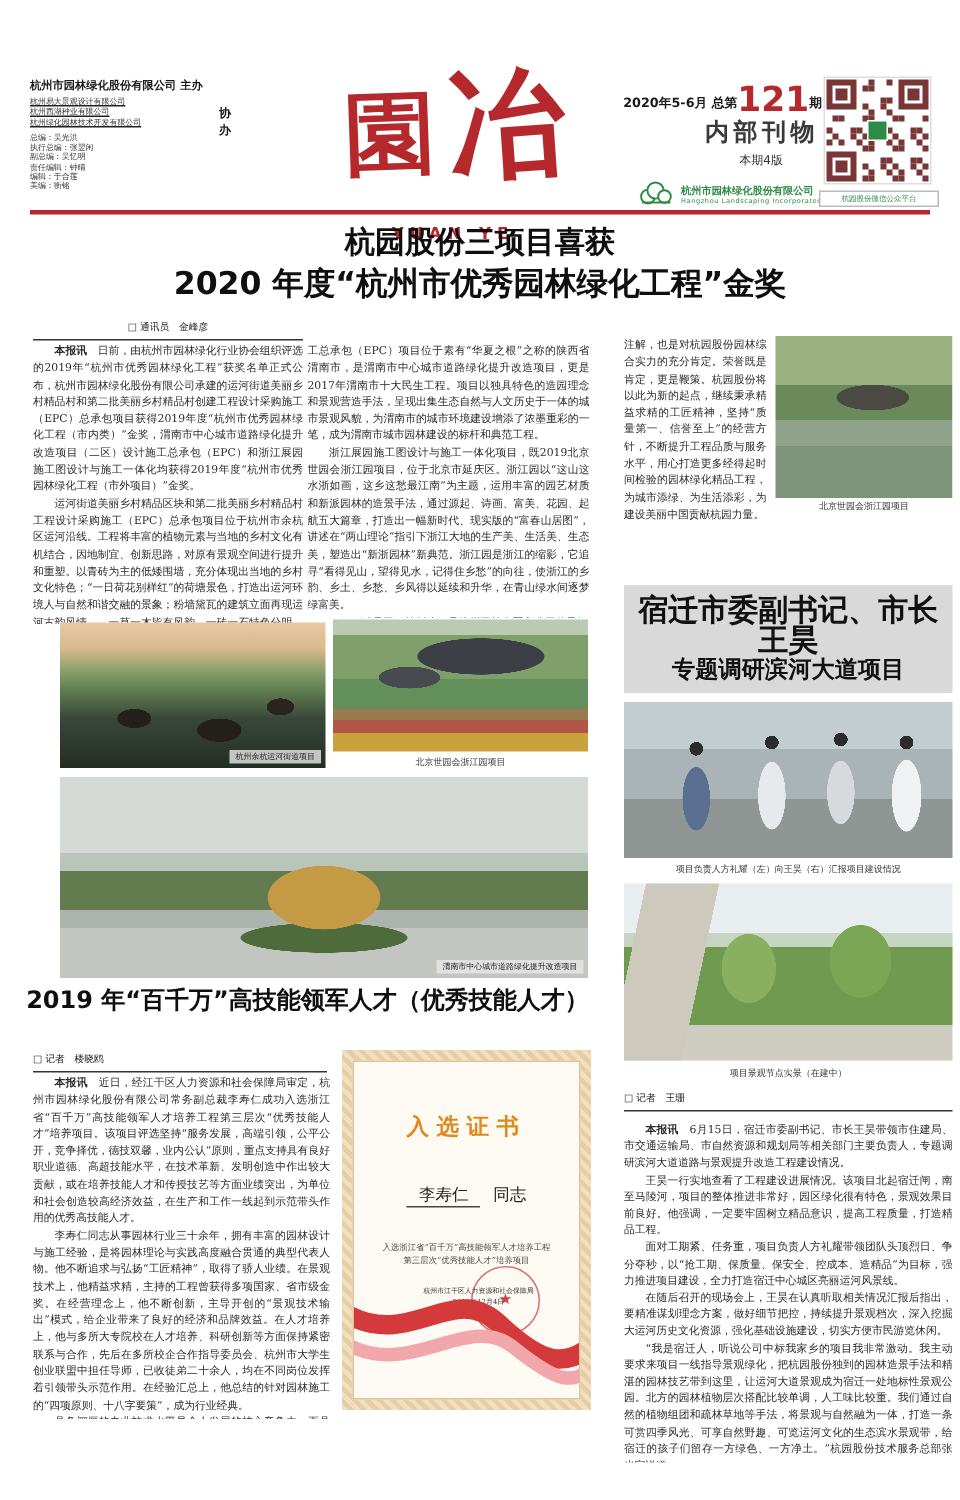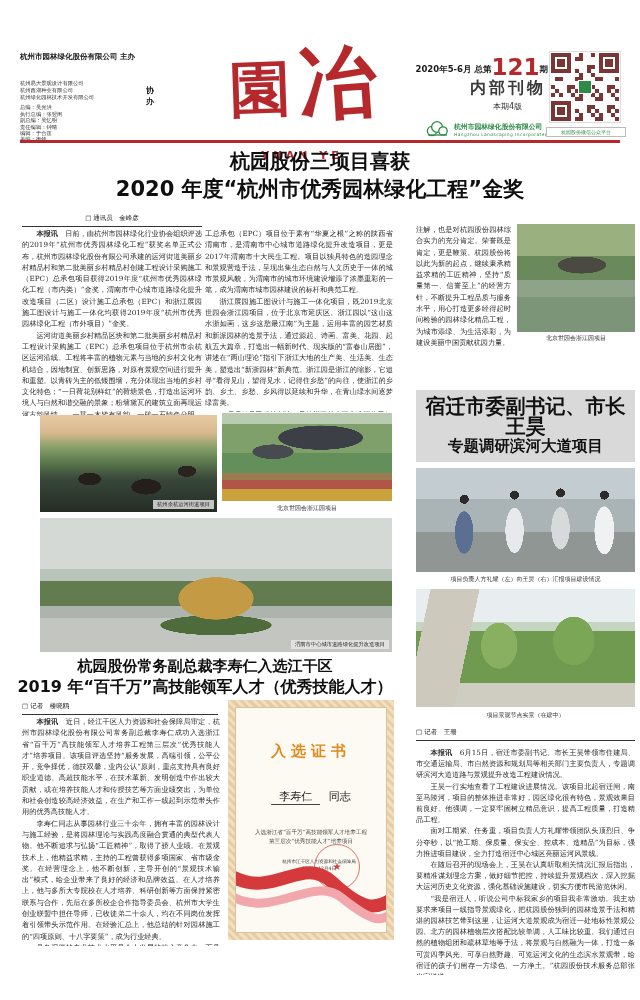--- a/index.html
+++ b/index.html
@@ -2,21 +2,21 @@
 <html><head>
 <meta charset="utf-8">
 <style>
   html,body{margin:0;padding:0;background:#e9e9e9;}
   .page{position:relative;width:640px;height:1000px;background:#ffffff;margin:0 auto;overflow:hidden;
         font-family:"DejaVu Serif", serif;color:#222;}
   .abs{position:absolute;}
   
   .mh-left{left:20px;top:52px;width:185px;}
   .mh-org{font-family:"DejaVu Sans",sans-serif;font-weight:bold;font-size:7.5px;color:#1a1a1a;white-space:nowrap;}
-  .mh-coorgs{position:relative;margin-top:18px;width:120px;}
+  .mh-coorgs{position:relative;margin-top:3px;width:120px;text-decoration:underline;}
   .mh-coorgs div{font-size:5.3px;color:#333;line-height:6.8px;white-space:nowrap;}
   .mh-colabel{position:absolute;left:126px;top:5px;font-family:"DejaVu Sans",sans-serif;font-weight:bold;font-size:8px;color:#1a1a1a;}
   .mh-staff{margin-top:4px;}
   .mh-staff div{font-size:5.3px;color:#333;line-height:6.4px;white-space:nowrap;}
   .mh-title{left:228px;top:34px;width:150px;height:92px;color:#b5292c;font-family:"DejaVu Serif",serif;}
   .mh-title .c1{position:absolute;left:2px;top:16px;font-size:60px;font-weight:bold;transform:rotate(-2deg);}
   .mh-title .c2{position:absolute;left:70px;top:-2px;font-size:78px;font-weight:bold;transform:rotate(-4deg);}
   .mh-pinyin{left:252px;top:121px;width:100px;text-align:center;color:#b5292c;
              font-family:"DejaVu Sans",sans-serif;font-weight:bold;font-size:11px;letter-spacing:4px;margin-top:28px;}
   .mh-right{left:402px;top:58px;width:146px;text-align:right;}
@@ -274,21 +274,20 @@
   <div class="ph ph-lotus">
     <span class="overlay-cap">杭州余杭运河街道项目</span>
   </div>
   <div class="ph ph-pavilion"></div>
   <div class="abs cap-pavilion caption">北京世园会浙江园项目</div>
   <div class="ph ph-road">
     <span class="overlay-cap">渭南市中心城市道路绿化提升改造项目</span>
   </div>
 
   <div class="abs h2-wrap headline">
-    <div class="l1">杭园股份常务副总裁李寿仁入选江干区</div>
     <div class="l2">2019 年“百千万”高技能领军人才（优秀技能人才）</div>
   </div>
   <div class="abs byline2 byline">□ 记者　楼晓鸥</div>
   <div class="abs col-a2 art">
     <p><b>本报讯</b><span>　近日，经江干区人力资源和社会保障局审定，杭州市园林绿化股份有限公司常务副总裁李寿仁成功入选浙江省“百千万”高技能领军人才培养工程第三层次“优秀技能人才”培养项目。该项目评选坚持“服务发展，高端引领，公平公开，竞争择优，德技双馨，业内公认”原则，重点支持具有良好职业道德、高超技能水平，在技术革新、发明创造中作出较大贡献，或在培养技能人才和传授技艺等方面业绩突出，为单位和社会创造较高经济效益，在生产和工作一线起到示范带头作用的优秀高技能人才。</span></p>
     <p>李寿仁同志从事园林行业三十余年，拥有丰富的园林设计与施工经验，是将园林理论与实践高度融合贯通的典型代表人物。他不断追求与弘扬“工匠精神”，取得了骄人业绩。在景观技术上，他精益求精，主持的工程曾获得多项国家、省市级金奖。在经营理念上，他不断创新，主导开创的“景观技术输出”模式，给企业带来了良好的经济和品牌效益。在人才培养上，他与多所大专院校在人才培养、科研创新等方面保持紧密联系与合作，先后在多所校企合作指导委员会、杭州市大学生创业联盟中担任导师，已收徒弟二十余人，均在不同岗位发挥着引领带头示范作用。在经验汇总上，他总结的针对园林施工的“四项原则、十八字要策”，成为行业经典。</p>
     <p>具备深厚的专业技术水平是个人发展的核心竞争力，而具备优秀的技能人才是企业发展的核心竞争力。企业的发展离不开优秀技能人才队伍的建设，杭园股份将始终把人才培养作为提升自身竞争力的重要功课。</p>
   </div>
 
   <div class="abs cert">

